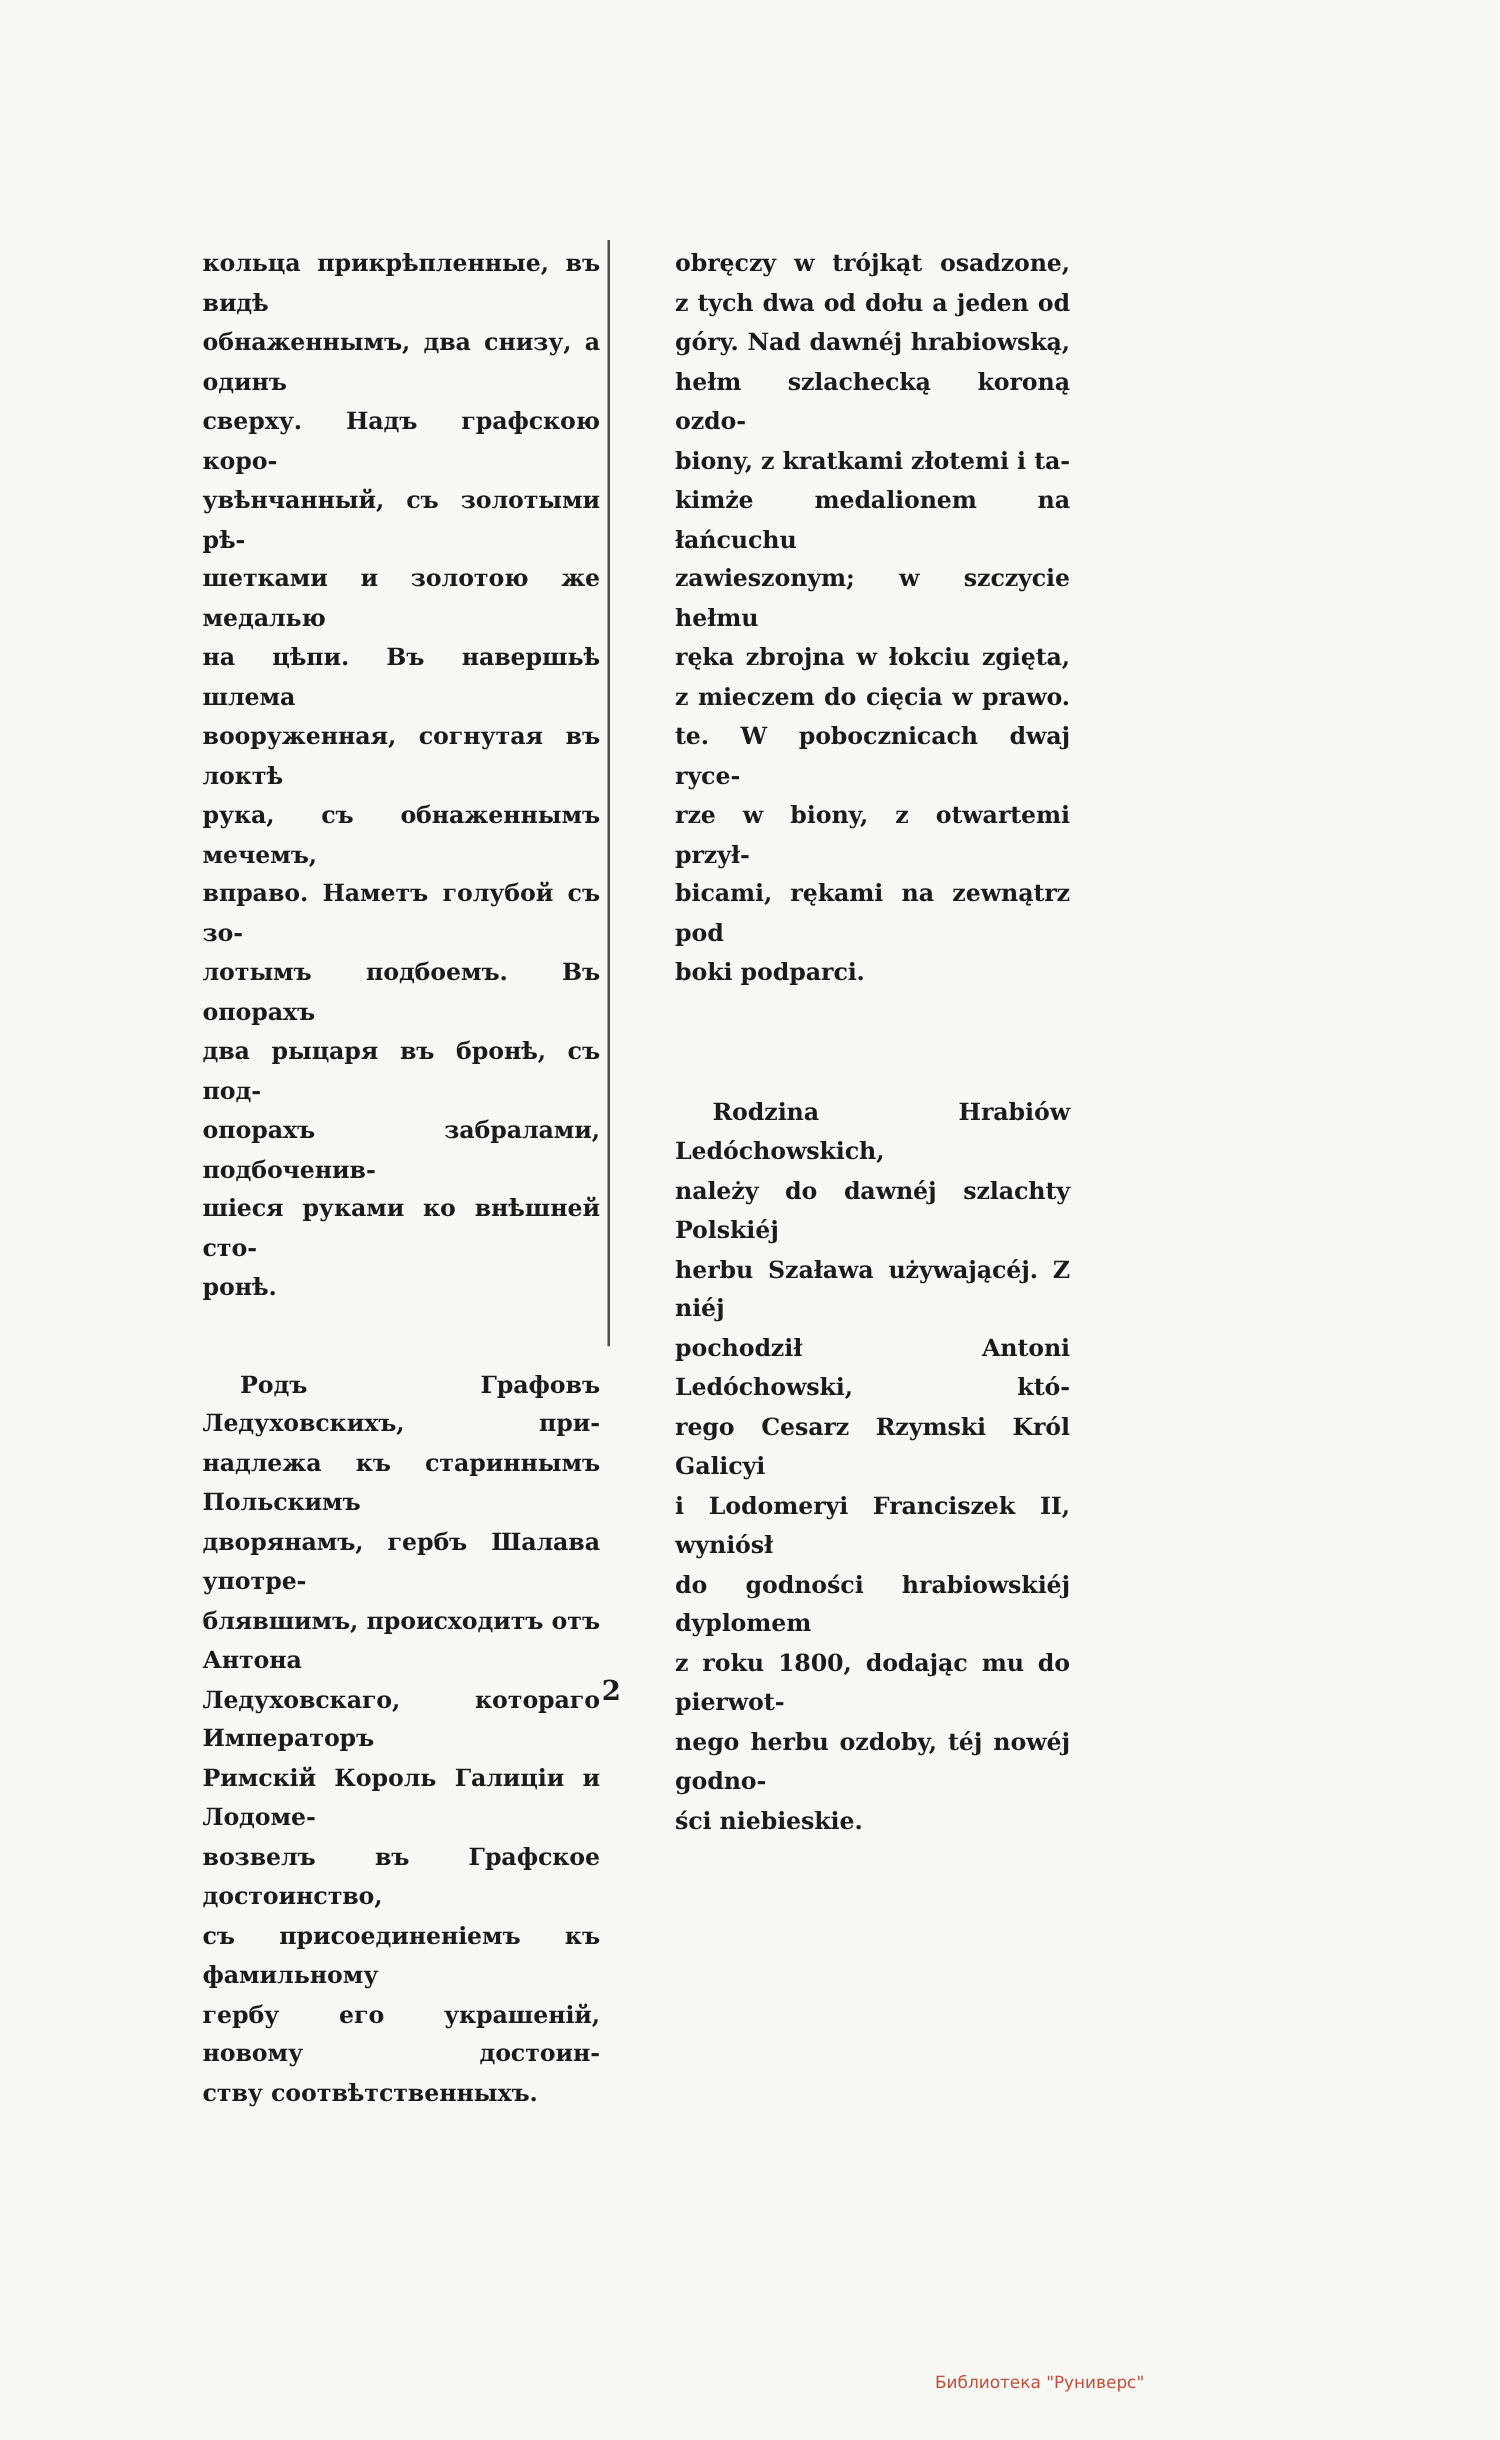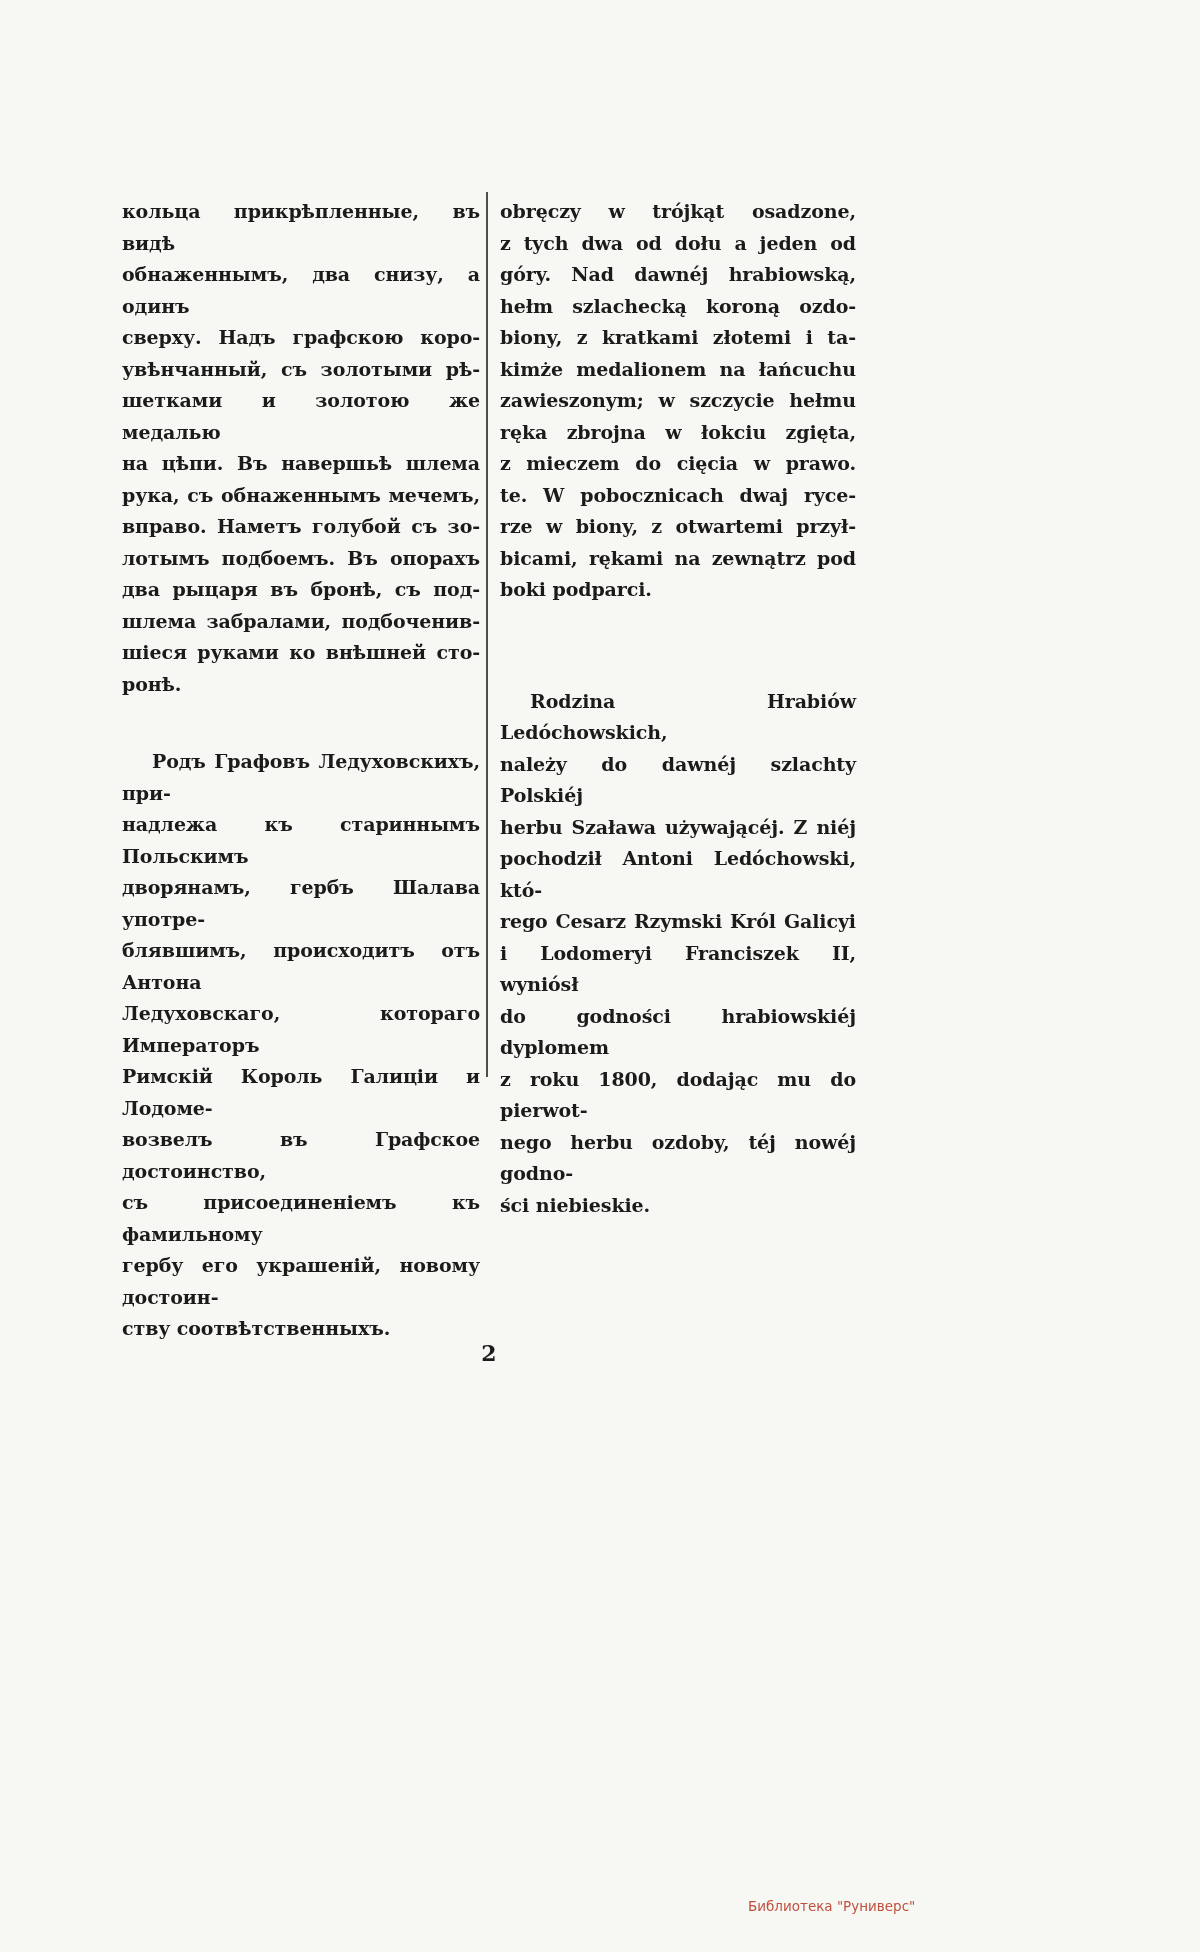--- a/index.html
+++ b/index.html
@@ -32,20 +32,21 @@
   .para { margin: 0; }
   .col-left  .para + .para { margin-top: 46px; }
   .col-right .para + .para { margin-top: 80px; }
   .line {
     font-size: 19px;
     line-height: 31.5px;
     font-weight: 600;
     letter-spacing: -0.1px;
     text-align: justify;
     text-align-last: justify;
+    margin-left: 40px;
   }
   .line.first-indent { text-indent: 30px; }
   .line.last { text-align-last: left; }
   .page-number {
     position: absolute;
     top: 1340px;
     left: 122px;
     width: 734px;
     text-align: center;
     font-size: 22px;
@@ -67,25 +68,26 @@
 <div class="scan-page">
 
   <div class="column col-left" lang="ru">
       <div class="para">
         <div class="line">кольца прикрѣпленные, въ видѣ</div>
         <div class="line">обнаженнымъ, два снизу, а одинъ</div>
         <div class="line">сверху. Надъ графскою коро-</div>
         <div class="line">увѣнчанный, съ золотыми рѣ-</div>
         <div class="line">шетками и золотою же медалью</div>
         <div class="line">на цѣпи. Въ навершьѣ шлема</div>
+        <div class="line">вооруженная, согнутая въ локтѣ</div>
         <div class="line">рука, съ обнаженнымъ мечемъ,</div>
         <div class="line">вправо. Наметъ голубой съ зо-</div>
         <div class="line">лотымъ подбоемъ. Въ опорахъ</div>
         <div class="line">два рыцаря въ бронѣ, съ под-</div>
-        <div class="line">шлема забралами, подбоченив-</div>
+        <div class="line">опорахъ забралами, подбоченив-</div>
         <div class="line">шіеся руками ко внѣшней сто-</div>
         <div class="line last">ронѣ.</div>
       </div>
       <div class="para">
         <div class="line first-indent">Родъ Графовъ Ледуховскихъ, при-</div>
         <div class="line">надлежа къ стариннымъ Польскимъ</div>
         <div class="line">дворянамъ, гербъ Шалава употре-</div>
         <div class="line">блявшимъ, происходитъ отъ Антона</div>
         <div class="line">Ледуховскаго, котораго Императоръ</div>
         <div class="line">Римскій Король Галиціи и Лодоме-</div>

